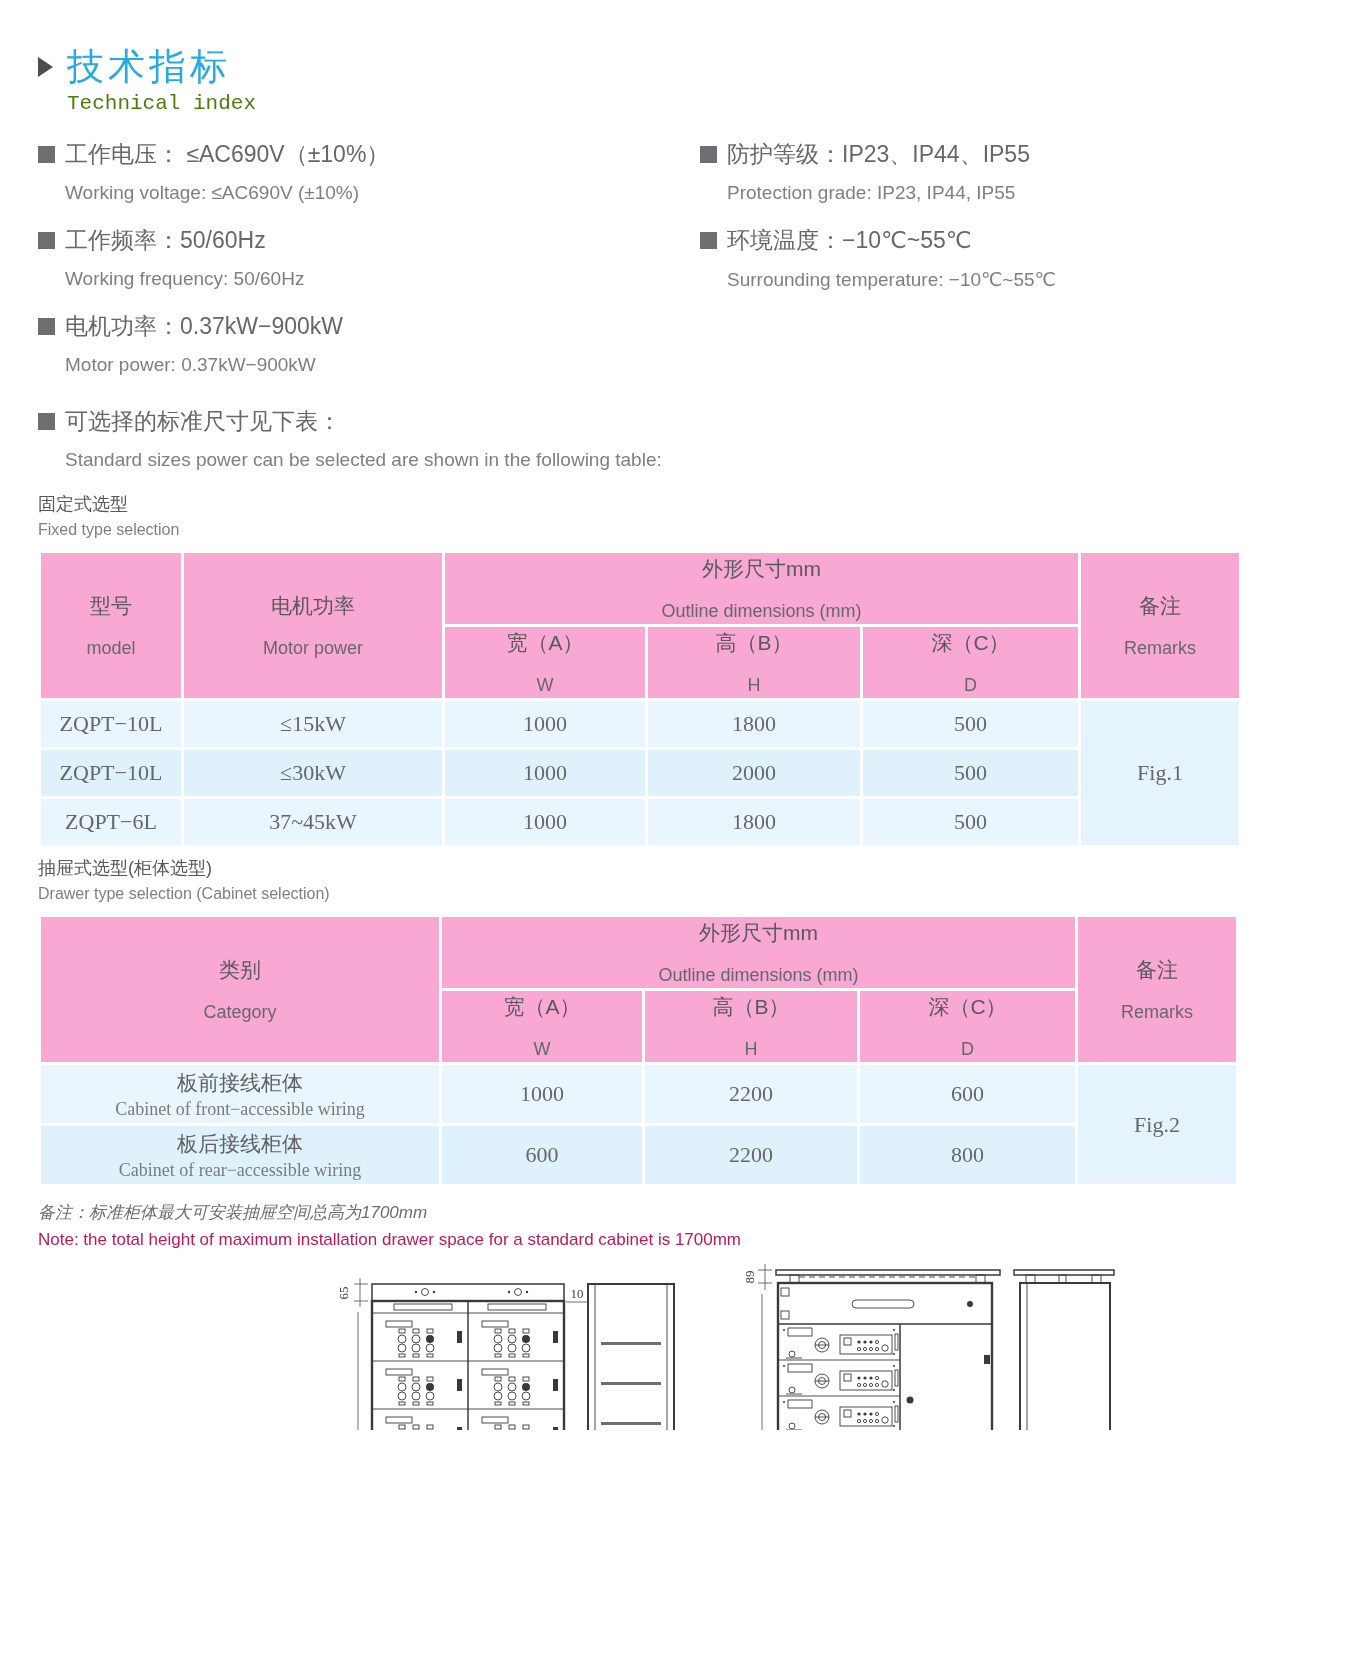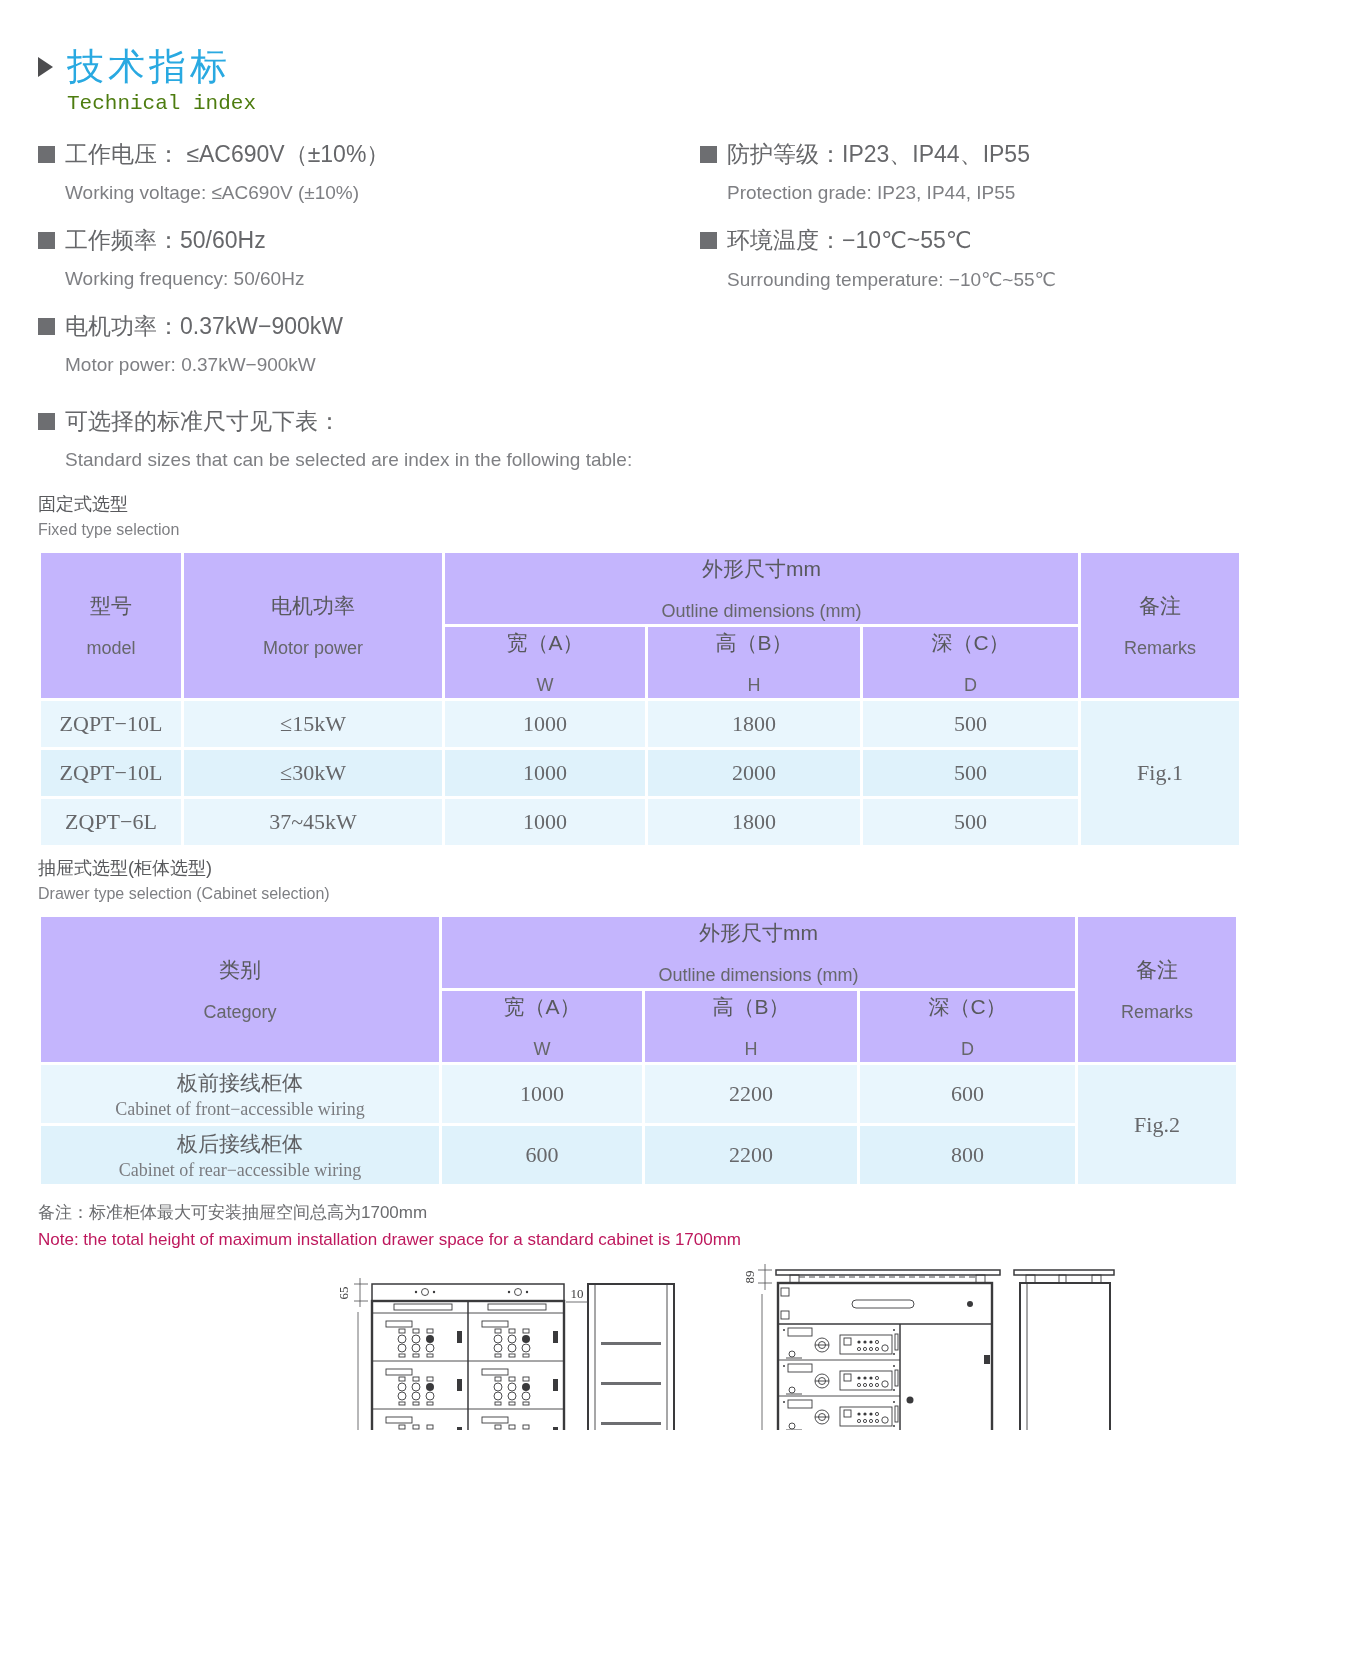--- a/index.html
+++ b/index.html
@@ -20,34 +20,34 @@
   .spec-zh { display:flex; align-items:center; font-size:23px; color:#66676A; margin-bottom:12px; }
   .sq { width:17px; height:17px; background:#6D6E71; margin-right:10px; flex:none; }
   .spec-en { font-size:19px; color:#7E7F83; margin:0 0 21px 27px; }
   .intro { margin-top:9px; }
   
   .sec-zh { font-size:18px; color:#58595C; margin-top:4px; }
   .sec-en { font-size:16px; color:#7E7F83; margin:5px 0 11px; }
   
   table.spec-table { border-collapse:separate; border-spacing:3px; width:1195px; table-layout:fixed; }
   .spec-table th, .spec-table td { font-weight:normal; text-align:center; vertical-align:middle; padding:2px; }
-  .hdr { background:#c4b5fd; }
+  .hdr { background:#f9a8d4; }
   .l1 { font-size:21px; color:#58595D; }
   .l2 { font-size:18px; color:#66676B; margin-top:18px; }
   .h-top { height:70px; }
   .h-sub { height:54px; }
   .cell { font-size:22px; color:#66676A; height:46px;font-family:Liberation Serif, serif; }
   .r0 { background:#E9F6FD; }
   .r1 { background:#DFF2FB; }
   .rem { background:#E5F4FC; }
   .cat-cell { height:58px; }
   .c1 { font-size:21px; color:#5E5F62; }
   .c2 { font-size:18px; color:#7A7B7F; margin-top:2px; }
   
-  .note-zh { font-size:17px; color:#6B6C6F; margin-top:14px; }
+  .note-zh { font-size:17px; color:#6B6C6F; margin-top:14px;font-style:italic; }
   .note-en { font-size:17px; color:#be185d; margin-top:6px; }
   
   .figs { display:flex; align-items:flex-end; margin-top:10px; padding-left:292px; }
   .fig { text-align:center; }
   .fig + .fig { margin-left:42px; }
   .fig-caption { font-size:22px; color:#77787B; margin-top:4px; }
   .fig-svg .ln   { fill:none; stroke:#3A3A3C; stroke-width:1.5; }
   .fig-svg .thin { fill:none; stroke:#3A3A3C; stroke-width:0.9; }
   .fig-svg .filld{ fill:#3A3A3C; stroke:none; }
   .fig-svg .bar  { fill:#6D6E71; stroke:none; }
@@ -107,21 +107,21 @@
           </div>
         <div class="spec-en">Surrounding temperature: −10℃~55℃</div>
       </div>
     </div>
   </div>
   <div class="intro">
     <div class="spec-zh">
         <span class="sq"></span>
         <span>可选择的标准尺寸见下表：</span>
       </div>
-    <div class="spec-en">Standard sizes that can be selected are index in the following table:</div>
+    <div class="spec-en">Standard sizes power can be selected are shown in the following table:</div>
   </div>
 
   <div class="sec-zh">固定式选型</div>
   <div class="sec-en">Fixed type selection</div>
   <table class="spec-table">
     <colgroup>
         <col style="width:140px">
         <col style="width:258px">
         <col style="width:200px">
         <col style="width:212px">

